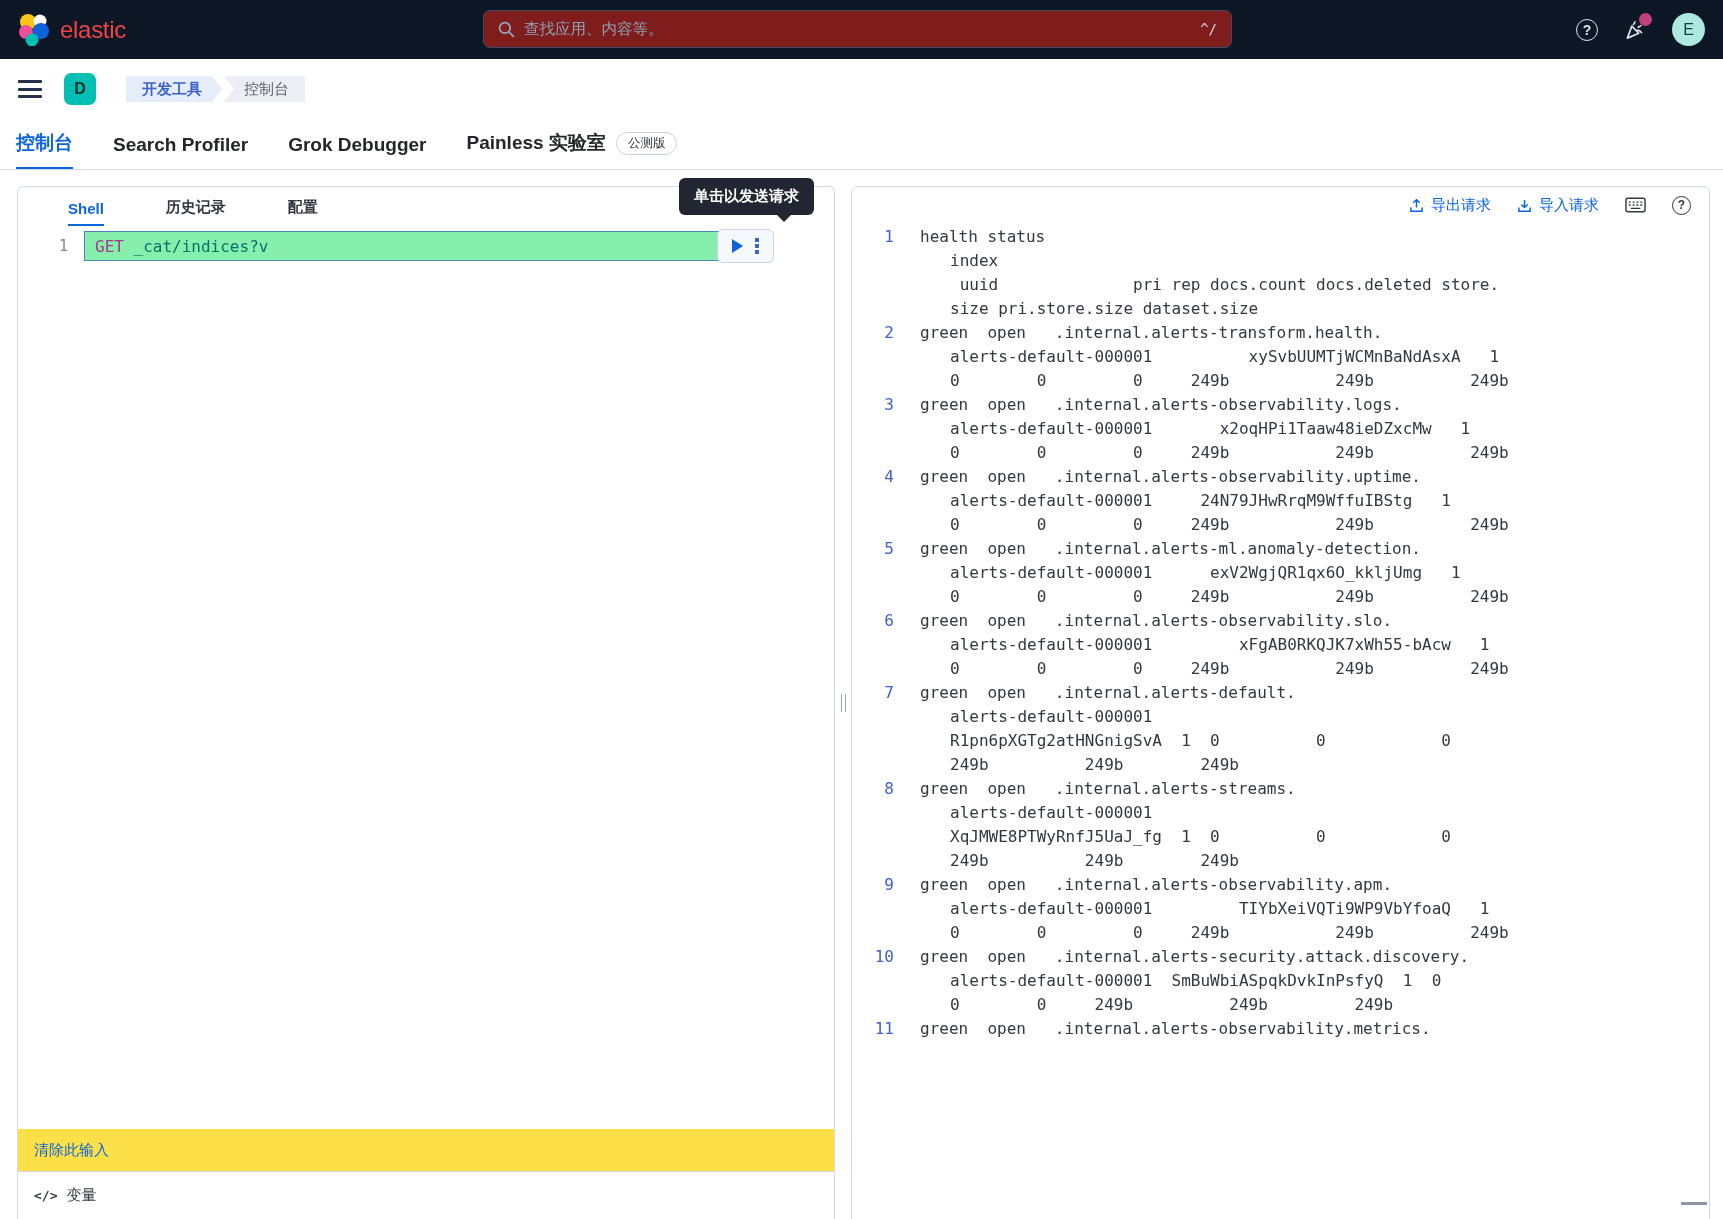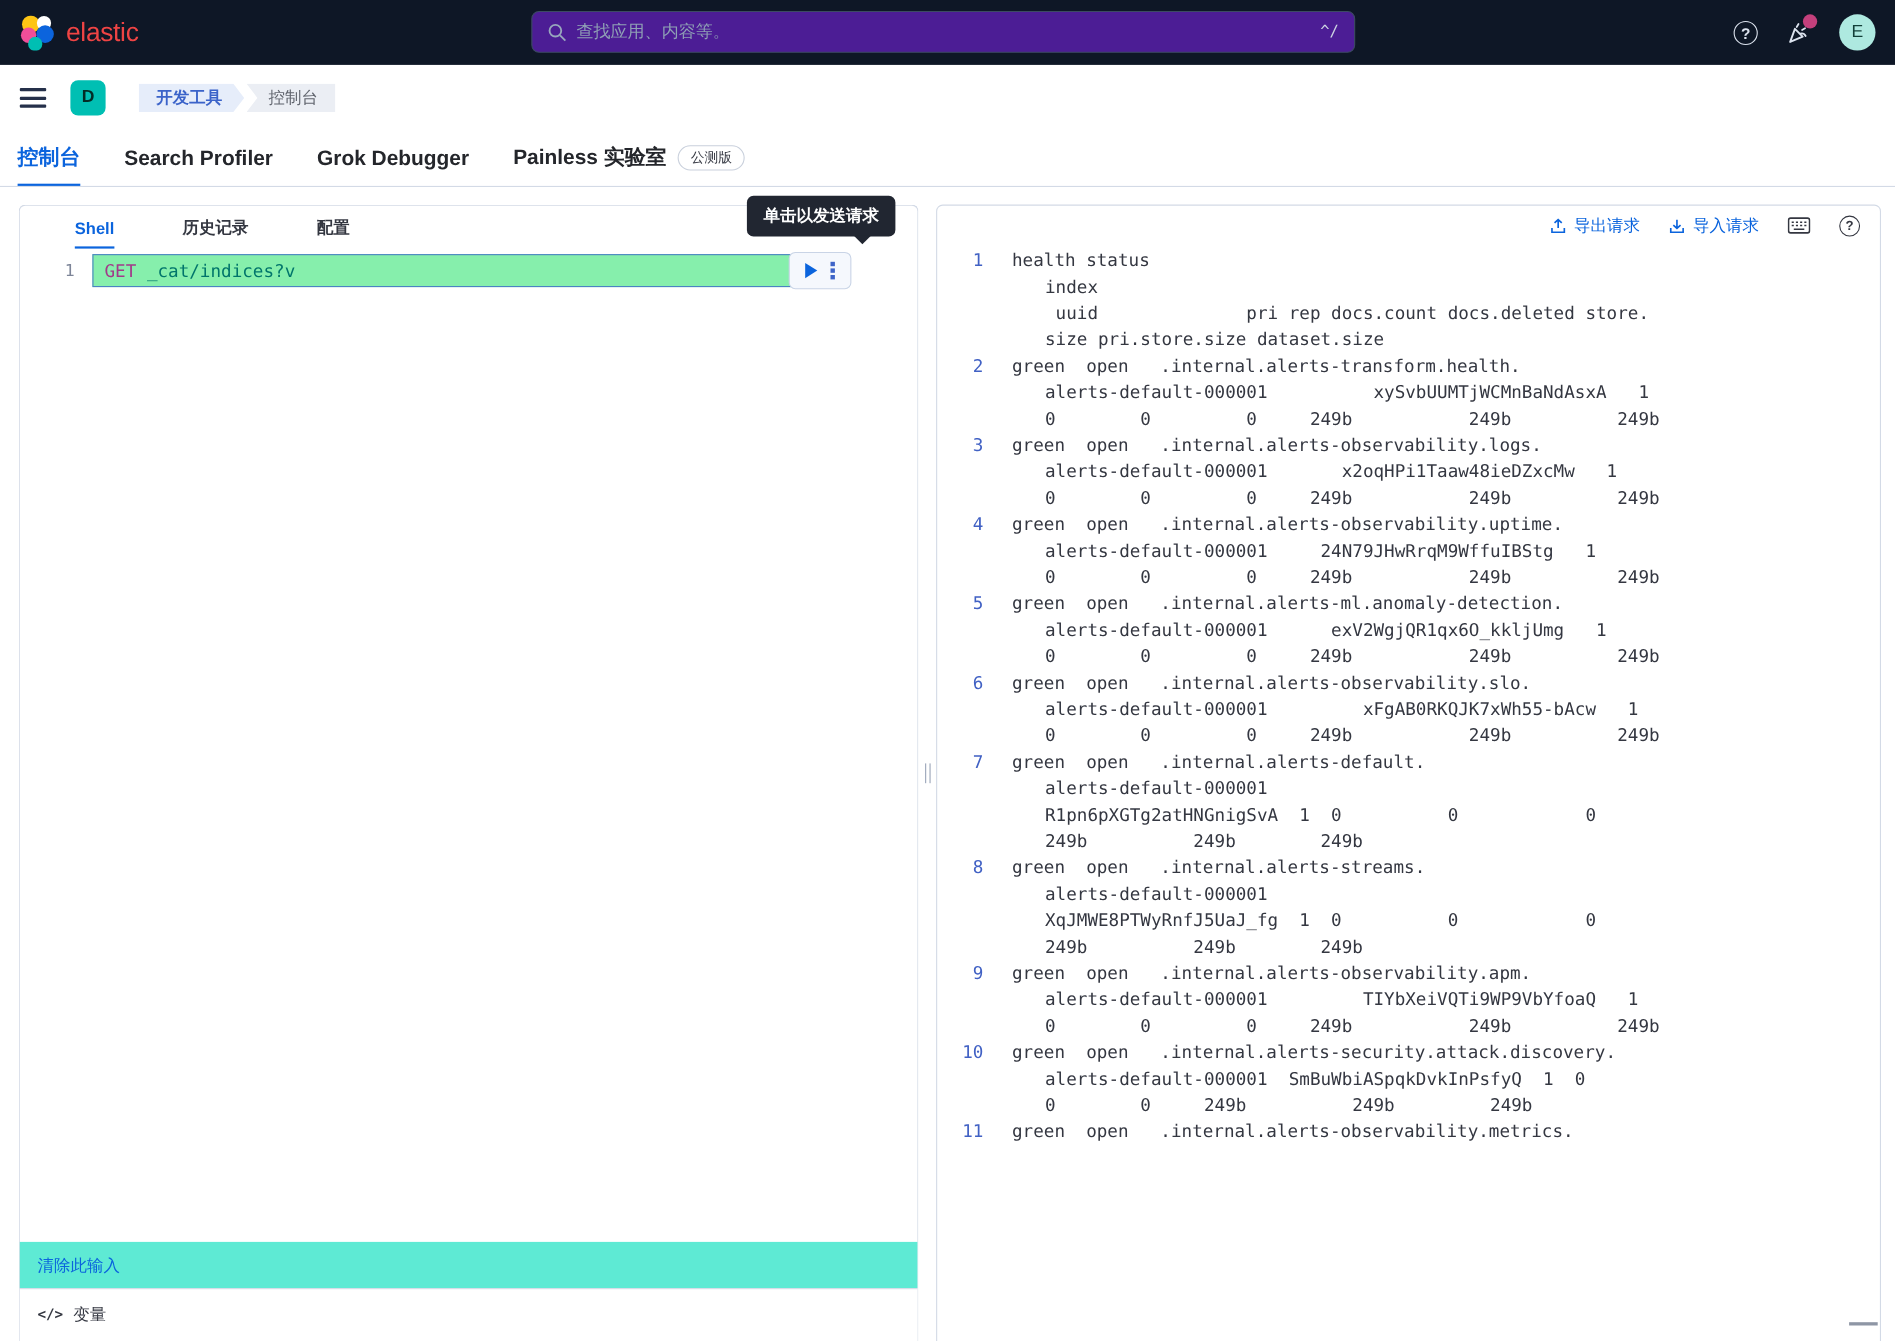--- a/index.html
+++ b/index.html
@@ -12,21 +12,21 @@
 
   
   .topbar {
     height:59px; background:#0e1726; display:flex; align-items:center;
     padding:0 18px; position:relative;
   }
   .brand { display:flex; align-items:center; gap:10px; }
   .brand-text { color:#ef4444; font-size:24px; letter-spacing:-0.3px; }
   .global-search {
     position:absolute; left:483px; width:749px; height:38px; top:10px;
-    border:1px solid #3c4a63; border-radius:7px; background:#4c1d95;
+    border:1px solid #3c4a63; border-radius:7px; background:#7f1d1d;
     display:flex; align-items:center; padding:0 14px; gap:9px;
   }
   .search-placeholder { color:#8fa0b5; font-size:15.5px; flex:1; }
   .search-shortcut { color:#cdd5e2; font-size:14px; font-family:"DejaVu Sans Mono", monospace; }
   .topbar-right { margin-left:auto; display:flex; align-items:center; gap:24px; }
   .help-circle {
     width:22px; height:22px; border:1.6px solid #dce3ee; border-radius:50%;
     color:#dce3ee; font-size:14px; font-weight:700; display:flex; align-items:center; justify-content:center;
   }
   .news-wrap { position:relative; width:26px; height:26px; }
@@ -107,21 +107,21 @@
   .kebab-icon i { width:3.5px; height:3.5px; background:#3e64c8; display:block; }
   .send-tooltip {
     position:absolute; top:-48px; right:20px; background:#212631; color:#ffffff;
     font-size:15px; font-weight:600; padding:9px 15px; border-radius:6px; white-space:nowrap; z-index:5;
   }
   .send-tooltip:after {
     content:""; position:absolute; bottom:-7px; right:22px;
     border-left:8px solid transparent; border-right:8px solid transparent; border-top:8px solid #212631;
   }
   .panel-footer {
-    height:42px; background:#5eead4; display:flex; align-items:center; padding:0 16px;
+    height:42px; background:#fde047; display:flex; align-items:center; padding:0 16px;
   }
   .clear-link { color:#0b64dd; font-size:15px; cursor:pointer; }
   .variables-bar {
     height:48px; border-top:1px solid #d3dae6; background:#fff;
     display:flex; align-items:center; gap:9px; padding:0 16px;
   }
   .code-glyph { font:600 13px "DejaVu Sans Mono", monospace; color:#343741; }
   .variables-label { font-size:15px; color:#343741; }
 
   

